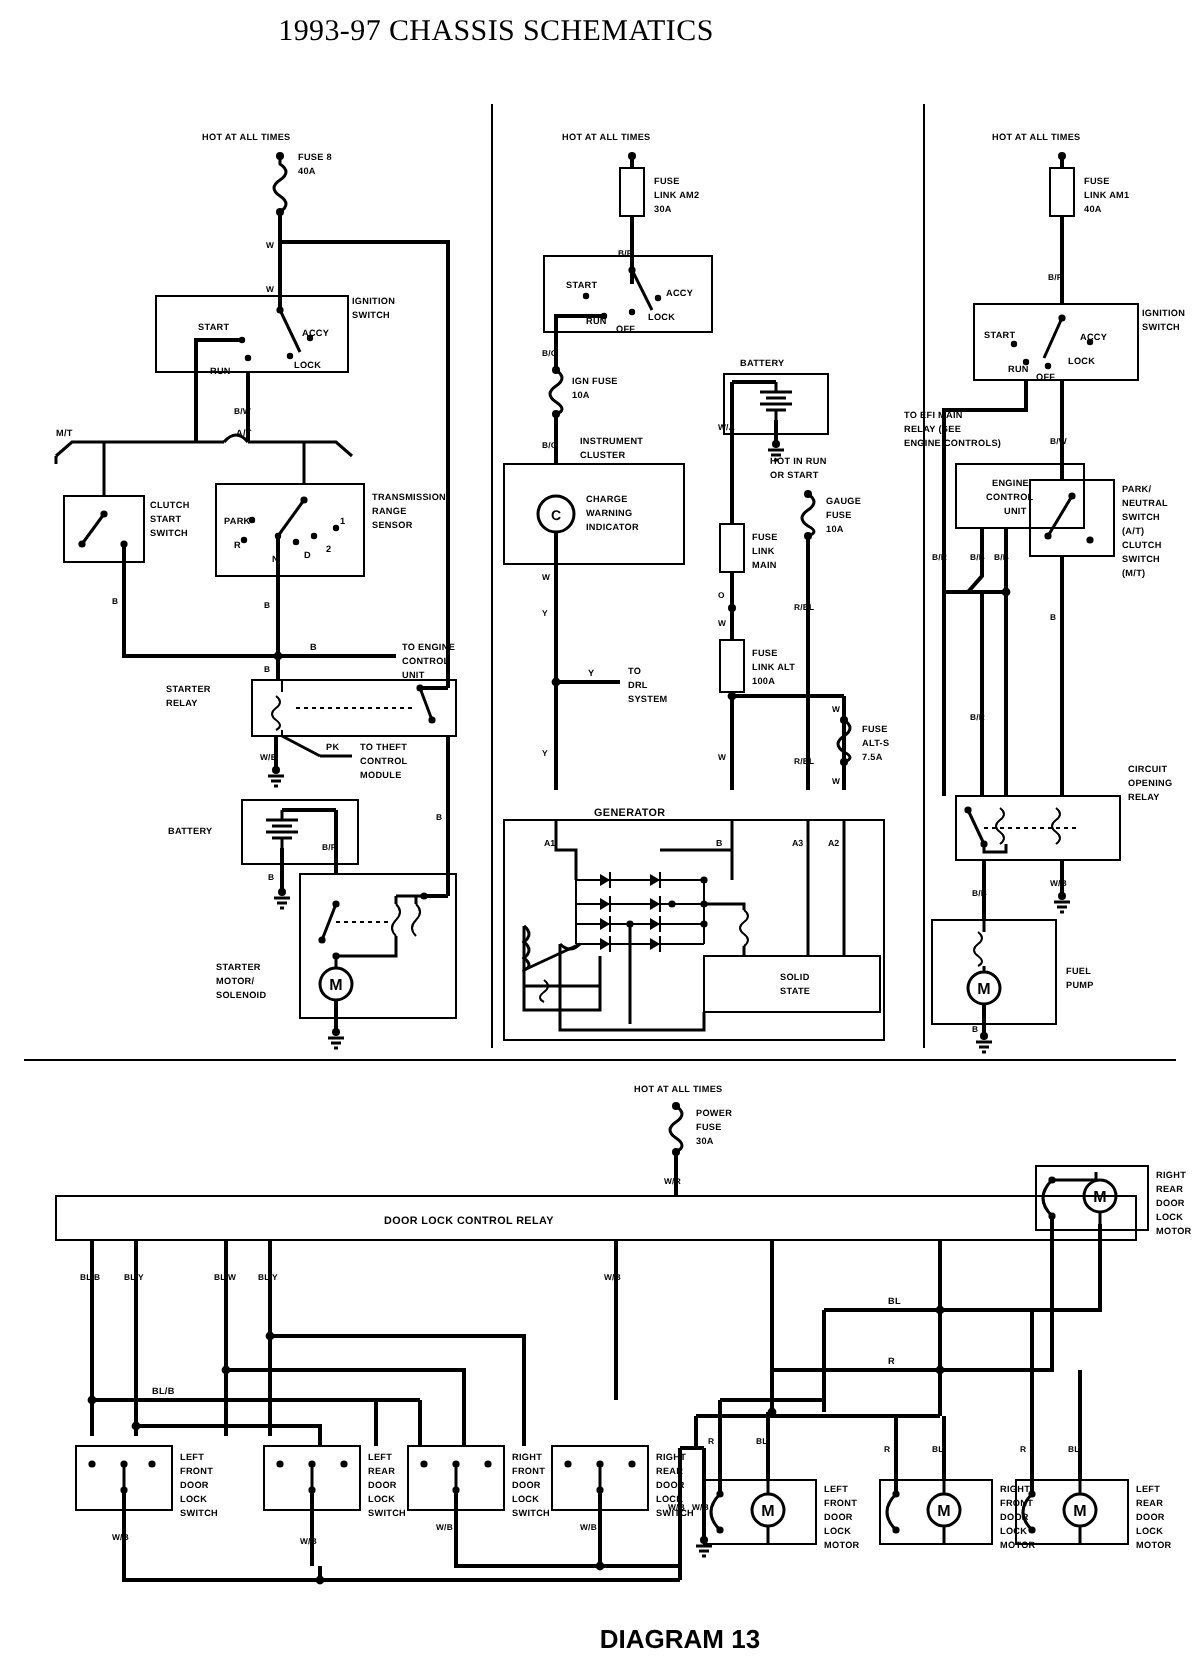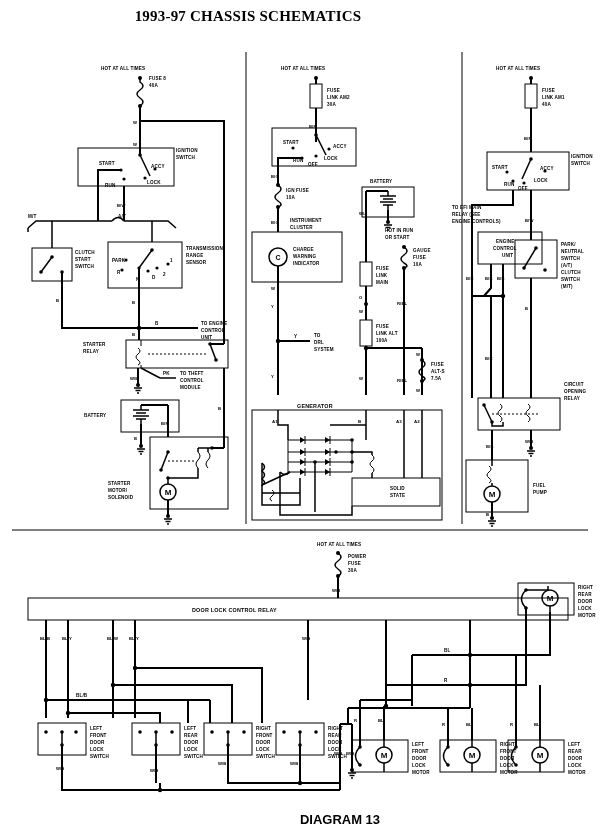--- a/index.html
+++ b/index.html
@@ -1,19 +1,19 @@
 <!DOCTYPE html>
 <html><head>
 <meta charset="utf-8">
 <style>
   html,body{margin:0;padding:0;background:#fff;}
   body{width:600px;height:836px;font-family:"Liberation Sans",sans-serif;color:#000;position:relative;overflow:hidden;}
   #page{position:relative;width:600px;height:836px;}
   .title{position:absolute;left:0;top:8px;width:496px;text-align:center;
-    font-family:"Liberation Serif",serif;font-weight:bold;font-size:15px;letter-spacing:.2px;}
+    font-family:"Liberation Serif",serif;font-weight:normal;font-size:15px;letter-spacing:.2px;}
   .footer{position:absolute;left:0;top:812px;width:600px;text-align:center;
     font-family:Liberation Sans, sans-serif;font-weight:bold;font-size:13px;margin-left:40px;}
   svg{position:absolute;left:0;top:0;}
   text{font-family:"Liberation Sans",sans-serif;font-weight:bold;fill:#000;}
   .lbl{font-size:4.6px;letter-spacing:.15px;}
   .lbl6{font-size:5.4px;letter-spacing:.2px;}
   .wire{font-size:4.2px;letter-spacing:.1px;}
   .term{font-size:4.4px;}
   line,path,polyline,rect,circle,ellipse{shape-rendering:geometricPrecision;}
   .w{stroke:#000;fill:none;}

